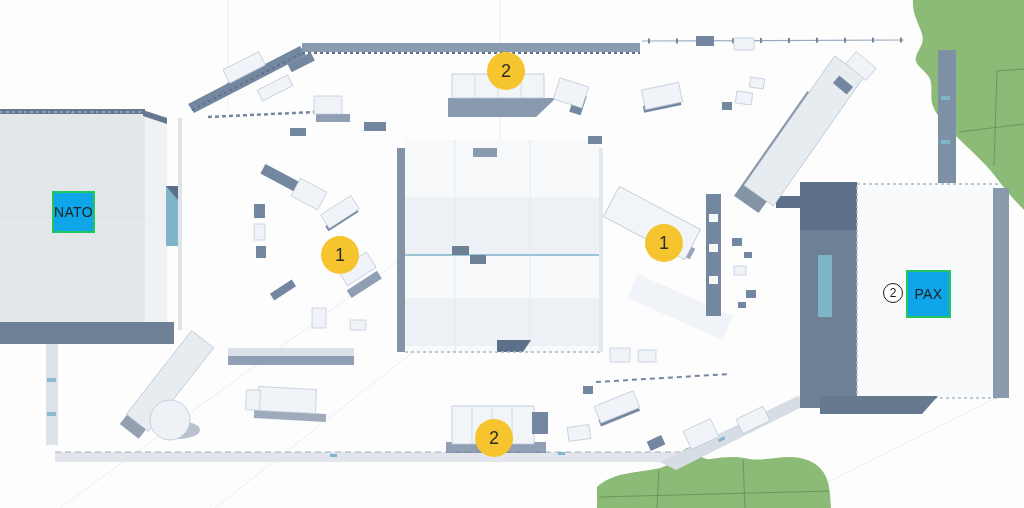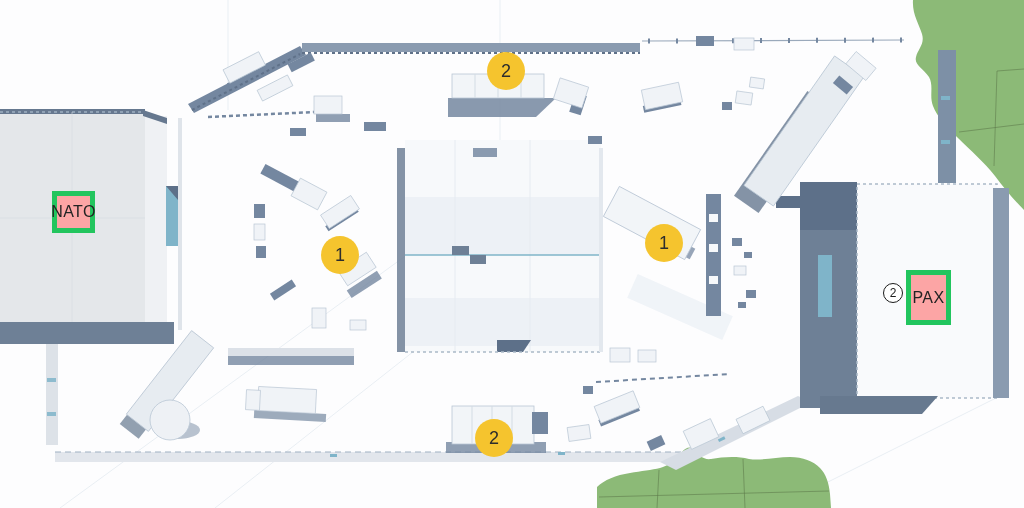--- a/index.html
+++ b/index.html
@@ -6,22 +6,22 @@
   .stage{position:relative;width:1024px;height:508px;background:#fdfdfe;overflow:hidden;
          font-family:"Liberation Sans",sans-serif;}
   .stage svg{position:absolute;left:0;top:0;}
   .marker{position:absolute;display:flex;align-items:center;justify-content:center;
           border-radius:50%;box-sizing:border-box;user-select:none;}
   .marker.filled{width:38px;height:38px;background:var(--marker-yellow,#F5C42E);
                  color:#2d2d2d;font-size:18px;line-height:1;}
   .marker.outlined{width:20px;height:20px;background:#ffffff;border:1.6px solid #1b1b1b;
                    color:#1b1b1b;font-size:12px;line-height:1;}
   .zone-box{position:absolute;display:flex;align-items:center;justify-content:center;
-            background:#fca5a5;border:5px solid #22c55e;color:#232323;
-            font-size:16px;letter-spacing:.4px;box-sizing:border-box;}
+            background:#0ea5e9;border:2px solid #22c55e;color:#232323;
+            font-size:14px;letter-spacing:.4px;box-sizing:border-box;}
 </style>
 </head>
 <body>
 
 <div class="stage">
 
   <svg width="1024" height="508" viewBox="0 0 1024 508">
     <rect width="1024" height="508" fill="#fdfdfe"></rect>
 
     <g stroke="#ccd9e4" stroke-width="1" opacity="0.4">
@@ -191,15 +191,15 @@
     </g>
   </svg>
 
   <div class="marker filled" style="left:487px;top:52px">2</div>
   <div class="marker filled" style="left:321px;top:236px">1</div>
   <div class="marker filled" style="left:645px;top:224px">1</div>
   <div class="marker filled" style="left:475px;top:419px">2</div>
   <div class="marker outlined" style="left:883px;top:283px">2</div>
 
   <div class="zone-box" style="left:52px;top:191px;width:43px;height:42px">NATO</div>
-  <div class="zone-box" style="left:906px;top:270px;width:45px;height:55px">PAX</div>
+  <div class="zone-box" style="left:906px;top:270px;width:45px;height:48px">PAX</div>
 
 </div>
 
 </body></html>

